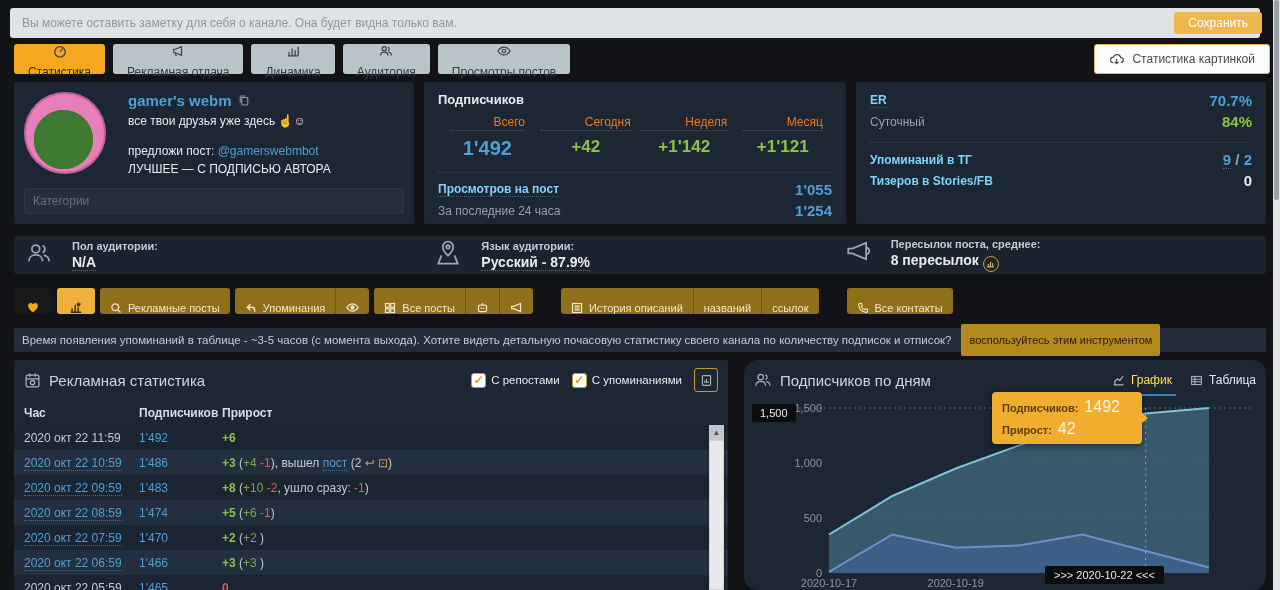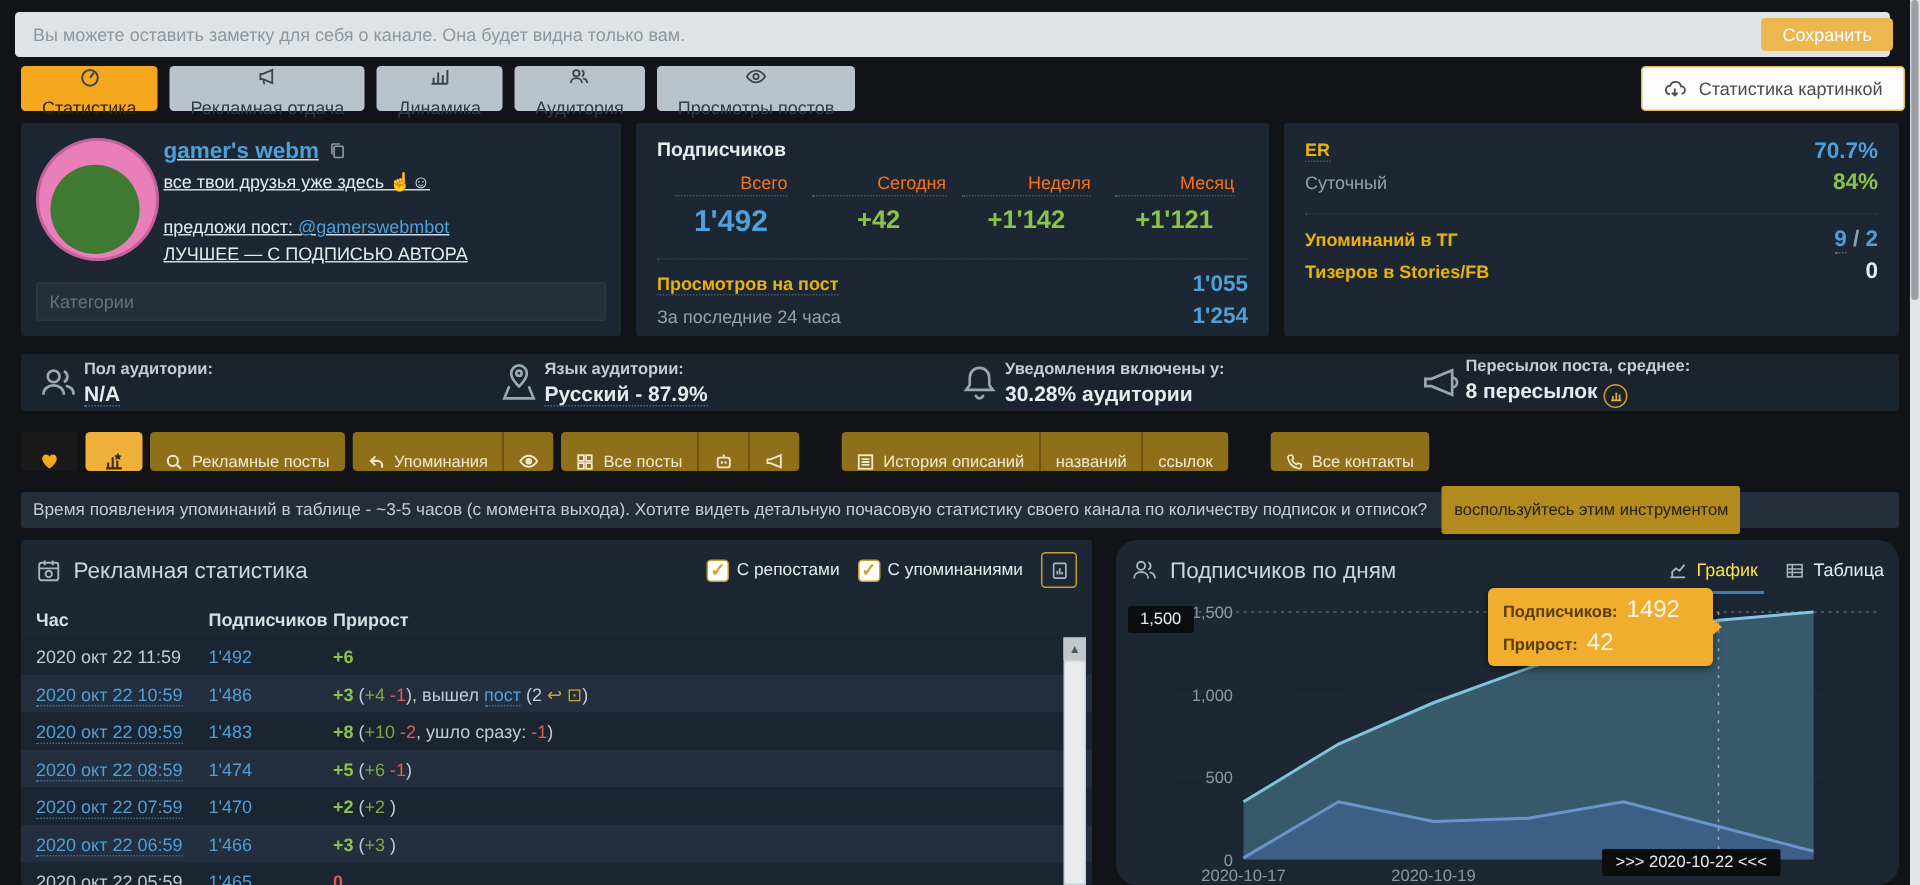--- a/index.html
+++ b/index.html
@@ -25,52 +25,52 @@
   .img-stats-btn { margin-left:auto; display:flex; align-items:center; gap:8px; height:30px; padding:0 14px;
     background:#fdfdfd; border:1px solid #e3bd55; border-radius:3px; color:#4a4a4a; cursor:pointer; }
 
   
   .cards-row { display:flex; gap:10px; margin:8px 14px 0 14px; height:142px; }
   .card { background:#1c2733; border-radius:2px; }
   .channel-card { width:400px; position:relative; padding:10px; }
   .avatar { width:82px; height:82px; border-radius:50%; flex:none;
     background:radial-gradient(circle at 48% 58%, #3f7a33 0 46%, rgba(0,0,0,0) 47%), #e87fb8;
     box-shadow:inset 0 0 0 2px #c4619b; }
-  .channel-top { display:flex; gap:3px;text-decoration:underline; }
+  .channel-top { display:flex; gap:22px; }
   .channel-title { color:#4f9fd8; font-size:15px; font-weight:bold; display:flex; align-items:center; gap:6px; }
   .copy-ic { color:#8d97a1; cursor:pointer; }
   .channel-desc { margin-top:5px; color:#e7ebee; font-size:12px; }
   .channel-suggest { margin-top:16px; color:#e7ebee; }
   .channel-suggest a { color:#4f9fd8; text-decoration:none; }
   .channel-tagline { margin-top:4px; color:#e7ebee; }
   .cat-input { position:absolute; left:10px; right:10px; bottom:10px; height:26px; background:#252f3b;
     border:1px solid #2c3846; border-radius:2px; color:#cfd6dc; padding:0 8px; font-family:inherit; font-size:12px; }
   .cat-input::placeholder { color:#66707c; }
 
   .subs-card { flex:1; padding:10px 14px; }
   .card-h { color:#e7ebee; font-size:13px; font-weight:bold; }
   .stat-grid { display:flex; margin-top:8px; }
   .stat-col { flex:1; text-align:center; }
   .stat-label { color:#f97316; display:inline-block; border-bottom:1px dotted #4a5664; padding-bottom:1px;padding-left:44px; }
   .stat-val { margin-top:6px; font-weight:bold; font-size:17px; }
   .stat-val.big { font-size:20px; }
   .blue { color:#4f9fd8; } .green { color:#8bc34a; } .red { color:#e05c51; } .white { color:#e7ebee; }
   .hr-dot { border-top:1px dotted #33404e; margin:12px 0 8px 0; }
   .kv { display:flex; justify-content:space-between; align-items:center; margin-top:4px; }
-  .kv .k { color:#eab308; font-weight:bold; border-bottom:1px dotted #4a5664; }
+  .kv .k { color:#7dd3fc; font-weight:bold; border-bottom:1px dotted #4a5664; }
   .kv .k.sub { color:#96a0aa; font-weight:normal; border-bottom:none; }
   .kv .v { font-weight:bold; font-size:15px; }
 
   .er-card { width:410px; padding:10px 14px; }
   .dotted-u { border-bottom:1px dotted #4a6a86; }
 
   
   .aud-bar { display:flex; align-items:center; margin:12px 14px 0 14px; height:38px; background:#1b242e;
     border-radius:2px; padding:0 12px; }
-  .aud-item { flex:1; display:flex; align-items:center; gap:4px; }
+  .aud-item { flex:1; display:flex; align-items:flex-start; gap:20px; }
   .aud-item .icon { color:#9aa6b0; }
   .aud-label { color:#c3ccd4; font-weight:bold; font-size:11px; }
   .aud-val { font-weight:bold; font-size:14px; color:#e7ebee; margin-top:2px; }
   .mini-chart-badge { display:inline-flex; width:16px; height:16px; border:1px solid #c99b2a; border-radius:50%;
     align-items:center; justify-content:center; color:#e0b23a; margin-left:4px; vertical-align:-3px; }
 
   
   .actions-row { display:flex; align-items:center; gap:5px; margin:14px 14px 0 14px; height:26px; }
   .abtn { display:flex; align-items:flex-end; gap:6px; height:26px; padding:0 10px; border-radius:3px;
     background:#8f6f1a; color:#f2e8cd; cursor:pointer; font-size:11px; white-space:nowrap; }
@@ -285,32 +285,20 @@
   <div class="aud-item">
     <span class="icon">
         <svg width="26" height="26" viewBox="0 0 16 16" fill="none" stroke="currentColor" stroke-width="1.1">
           <path d="M8 1a3.2 3.2 0 0 1 3.2 3.2C11.2 6.8 8 9.6 8 9.6S4.8 6.8 4.8 4.2A3.2 3.2 0 0 1 8 1z"></path>
           <circle cx="8" cy="4.2" r="1.1"></circle>
           <path d="M4 9.5l-2 5h12l-2-5"></path>
         </svg>
       </span>
     <div><div class="aud-label">Язык аудитории:</div>
       <div class="aud-val dotted-u" style="display:inline-block;">Русский - 87.9%</div></div>
-  </div>
-  <div class="aud-item">
-    <span class="icon">
-        <svg width="26" height="26" viewBox="0 0 16 16" fill="none" stroke="currentColor" stroke-width="1.1">
-          <path d="M8 2a4 4 0 0 1 4 4v3l1.5 2h-11L4 9V6a4 4 0 0 1 4-4z"></path>
-          <path d="M6.5 13a1.5 1.5 0 0 0 3 0"></path>
-        </svg>
-      </span>
-    <div>
-        <div class="aud-label">Уведомления включены у:</div>
-      <div class="aud-val">30.28% аудитории</div>
-      </div>
   </div>
   <div class="aud-item">
     <span class="icon">
         <svg width="26" height="26" viewBox="0 0 16 16" fill="none" stroke="currentColor" stroke-width="1.1">
           <path d="M2 6.5v3h2.5L13 13V3L4.5 6.5H2z"></path>
           <path d="M13 6a2 2 0 0 1 0 4"></path>
         </svg>
       </span>
     <div>
         <div class="aud-label">Пересылок поста, среднее:</div>
@@ -555,21 +543,21 @@
           <line x1="10" x2="510" y1="8" y2="8" stroke="#5a6570" stroke-dasharray="2 3"></line>
           <text x="78" y="12" text-anchor="end" fill="#8d97a1" font-size="11">1,500</text>
           <polygon points="85,134.5 148.33333333333334,96 211.66666666666669,68.5 275,45.400000000000006 338.33333333333337,24.5 401.6666666666667,13.5 465,8 465,173 85,173" fill="rgba(90,150,175,0.45)"></polygon>
           <polyline points="85,134.5 148.33333333333334,96 211.66666666666669,68.5 275,45.400000000000006 338.33333333333337,24.5 401.6666666666667,13.5 465,8" fill="none" stroke="#7fc4dc" stroke-width="2"></polyline>
           <polygon points="85,171.9 148.33333333333334,134.5 211.66666666666669,147.7 275,145.5 338.33333333333337,134.5 401.6666666666667,151 465,167.5 465,173 85,173" fill="rgba(66,100,155,0.55)"></polygon>
           <polyline points="85,171.9 148.33333333333334,134.5 211.66666666666669,147.7 275,145.5 338.33333333333337,134.5 401.6666666666667,151 465,167.5" fill="none" stroke="#6a93cc" stroke-width="2"></polyline>
           <line x1="401.6666666666667" x2="401.6666666666667" y1="8" y2="173" stroke="#9aa4ad" stroke-dasharray="2 4"></line>
           <text x="85" y="187" text-anchor="middle" fill="#8d97a1" font-size="11">2020-10-17</text>
           <text x="211.66666666666669" y="187" text-anchor="middle" fill="#8d97a1" font-size="11">2020-10-19</text>
         </svg>
-      <div class="x-badge" id="x-badge" style="left: 324px;">&gt;&gt;&gt; 2020-10-22 &lt;&lt;&lt;</div>
+      <div class="x-badge" id="x-badge" style="left: 301px;">&gt;&gt;&gt; 2020-10-22 &lt;&lt;&lt;</div>
       <div class="chart-tip">
         <div class="tip-line">
             <span class="tip-k">Подписчиков:</span>
             <span class="tip-v">1492</span>
           </div>
         <div class="tip-line">
             <span class="tip-k">Прирост:</span>
             <span class="tip-v">42</span>
           </div>
       </div>

